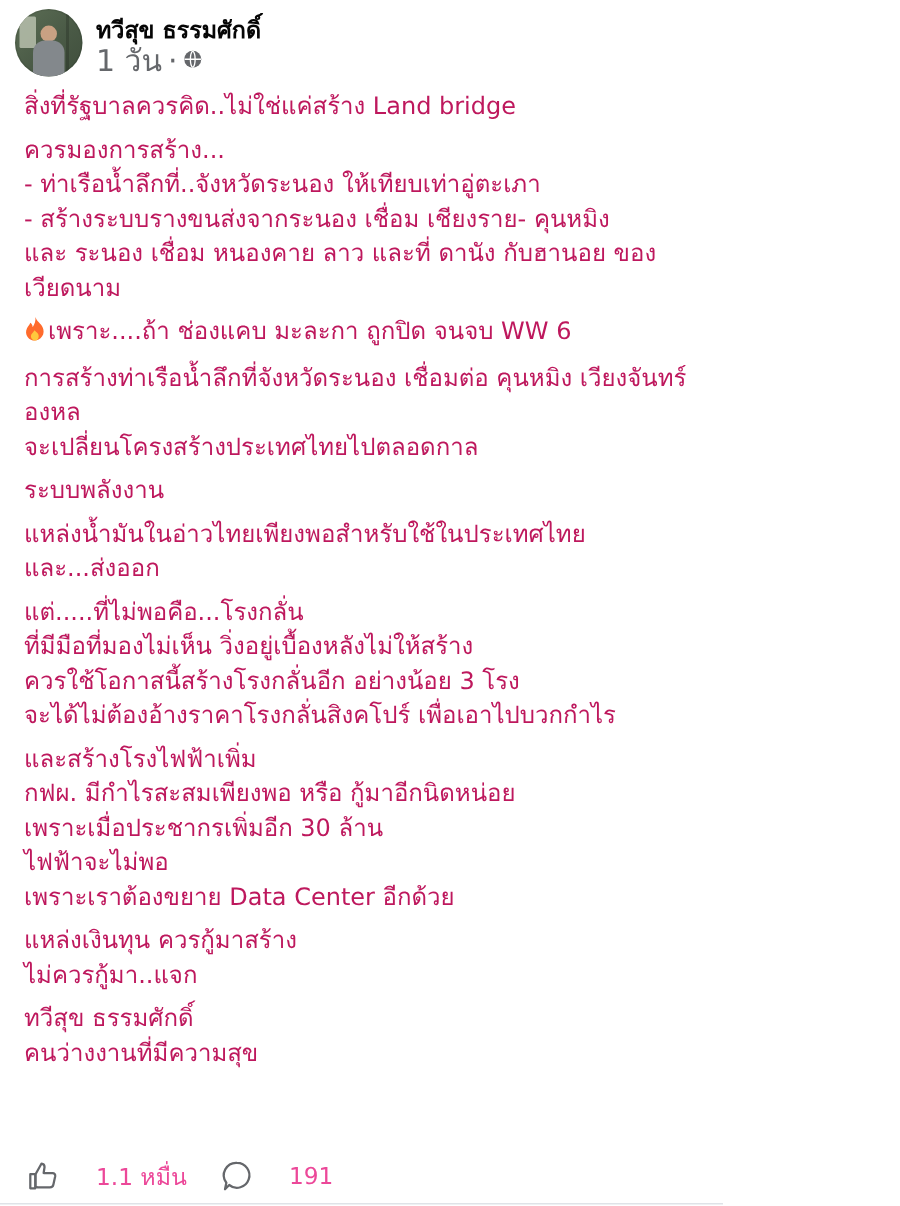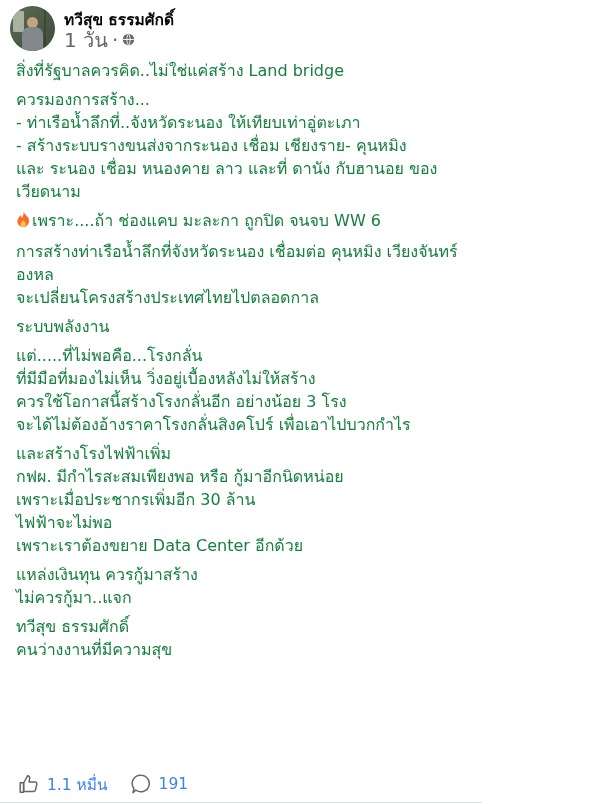--- a/index.html
+++ b/index.html
@@ -72,21 +72,21 @@
     line-height: 16px;
   }
   .meta-row .globe { display: inline-flex; }
 
   
   .body-text {
     padding: 0 16px;
     margin-top: 8px;
     font-size: 16px;
     line-height: 23px;
-    color: #15803d;
+    color: #be185d;
   }
   .body-text p {
     margin: 0 0 6px 0;
     white-space: pre-line;
   }
   .inline-flame {
     display: inline-block;
     vertical-align: -2px;
     margin-right: 1px;
   }
@@ -96,22 +96,22 @@
     position: absolute;
     left: 0; right: 0; bottom: 4px;
     height: 32px;
     padding: 0 14px;
     display: flex;
     align-items: center;
   }
   .action {
     display: flex;
     align-items: center;
-    gap: 7px;
-    color: #3b82f6;
+    gap: 24px;
+    color: #ec4899;
     font-size: 15.5px;
     cursor: pointer;
     padding: 2px 4px;
     border-radius: 4px;
   }
   .action + .action { margin-left: 14px; }
   .action svg { display: block; }
 
   .bottom-divider {
     position: absolute;
@@ -153,20 +153,22 @@
 - ท่าเรือน้ำลึกที่..จังหวัดระนอง ให้เทียบเท่าอู่ตะเภา
 - สร้างระบบรางขนส่งจากระนอง เชื่อม เชียงราย- คุนหมิง
 และ ระนอง เชื่อม หนองคาย ลาว และที่ ดานัง กับฮานอย ของเวียดนาม</p>
     <p><span class="inline-flame"><svg width="15" height="17" viewBox="0 0 15 17">
             <path d="M7.6.4c.9 2.9 3.6 4.3 4.8 6.7.9 1.8 1 4.2-.3 6.1-1.3 2-3.3 2.8-4.9 2.8-1.7 0-3.6-.7-4.8-2.4C1.2 11.9 1 9.6 2 7.8c.7-1.3 1.7-2.2 2.2-3.6.9.7 1.5 1.6 1.6 2.9C7.1 5.3 7.9 2.9 7.6.4z" fill="#FF6B2C"></path>
             <path d="M7.4 16c-1.5 0-2.8-1.2-2.8-2.8 0-1.7 1.6-2.3 2.3-4 .8 1 2.9 1.7 2.9 3.9 0 1.6-1 2.9-2.4 2.9z" fill="#FFC83D"></path>
           </svg></span><span>เพราะ....ถ้า ช่องแคบ มะละกา ถูกปิด จนจบ WW 6</span></p>
     <p>การสร้างท่าเรือน้ำลึกที่จังหวัดระนอง เชื่อมต่อ คุนหมิง เวียงจันทร์ องหล
 จะเปลี่ยนโครงสร้างประเทศไทยไปตลอดกาล</p>
     <p>ระบบพลังงาน</p>
+    <p>แหล่งน้ำมันในอ่าวไทยเพียงพอสำหรับใช้ในประเทศไทย
+และ...ส่งออก</p>
     <p>แต่.....ที่ไม่พอคือ...โรงกลั่น
 ที่มีมือที่มองไม่เห็น วิ่งอยู่เบื้องหลังไม่ให้สร้าง
 ควรใช้โอกาสนี้สร้างโรงกลั่นอีก อย่างน้อย 3 โรง
 จะได้ไม่ต้องอ้างราคาโรงกลั่นสิงคโปร์ เพื่อเอาไปบวกกำไร</p>
     <p>และสร้างโรงไฟฟ้าเพิ่ม
 กฟผ. มีกำไรสะสมเพียงพอ หรือ กู้มาอีกนิดหน่อย
 เพราะเมื่อประชากรเพิ่มอีก 30 ล้าน
 ไฟฟ้าจะไม่พอ
 เพราะเราต้องขยาย Data Center อีกด้วย</p>
     <p>แหล่งเงินทุน ควรกู้มาสร้าง

